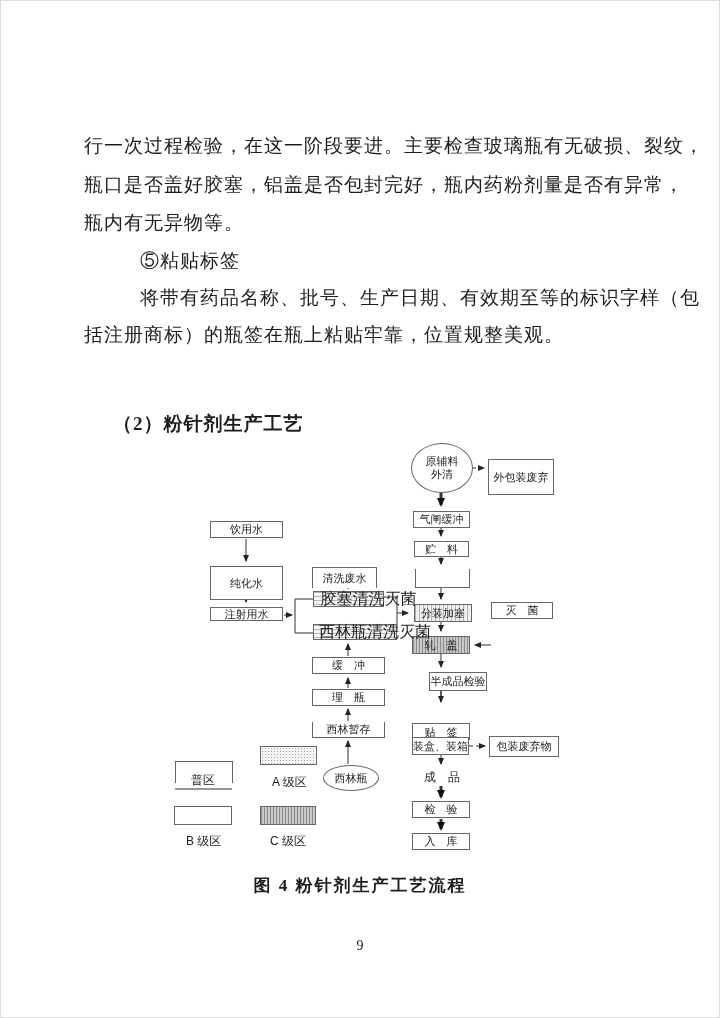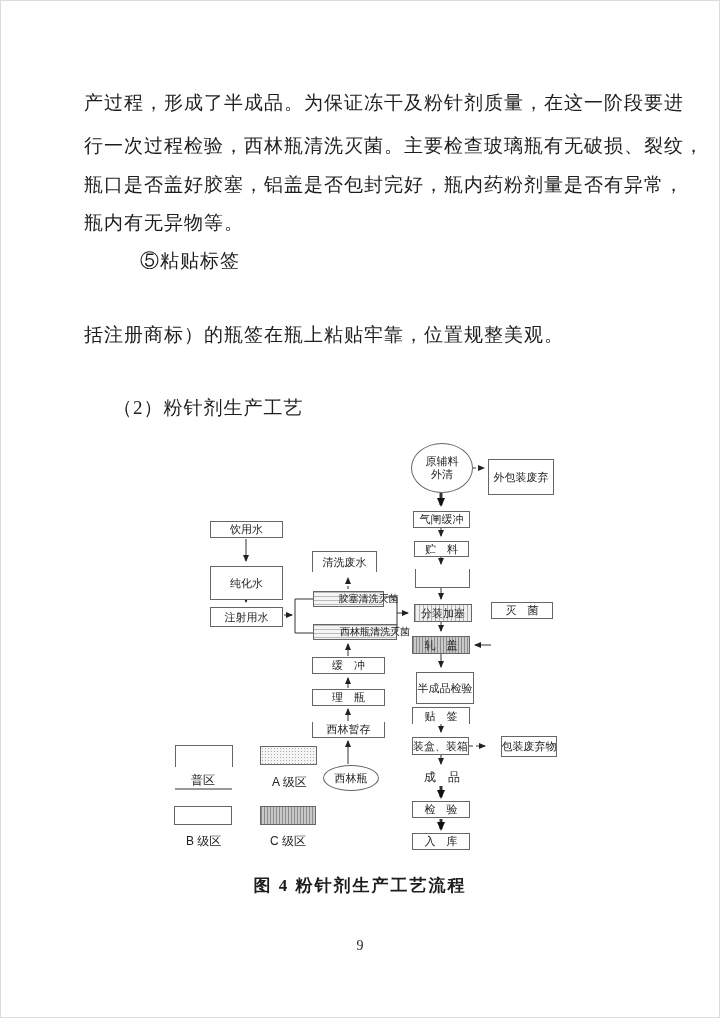--- a/index.html
+++ b/index.html
@@ -2,53 +2,53 @@
 <html><head>
 <meta charset="utf-8">
 <style>
   html,body{margin:0;padding:0;background:#888;}
   .page{
     position:relative;width:720px;height:1018px;margin:0 auto;
     background:#fff;box-shadow:inset 0 0 0 1px #dcdcdc;
     font-family:"Liberation Serif","DejaVu Serif",serif;color:#1d1d1d;overflow:hidden;
   }
   .bodyline{position:absolute;font-size:19px;letter-spacing:1px;white-space:nowrap;}
-  .bold{font-weight:normal;}
+  .bold{font-weight:bold;margin-top:16px;}
   .caption{position:absolute;left:0;width:720px;text-align:center;font-weight:bold;font-size:17px;letter-spacing:2px;}
   .pagenum{position:absolute;left:0;width:720px;text-align:center;font-size:14px;}
   
   .node{
     position:absolute;border:1px solid #666;background:#fff;color:#222;
     font-size:11px;display:flex;align-items:center;justify-content:center;
     white-space:nowrap;line-height:1;box-sizing:border-box;
     font-family:"Liberation Sans","DejaVu Sans",sans-serif;
   }
-  .small{font-size:10px;padding-left:40px;}
+  .small{font-size:16px;padding-left:40px;}
   .open-top{border-top:none;}
-  .open-bottom{border-bottom:none;}
+  .open-bottom{border-bottom:none;margin-top:16px;}
   .noborder{border:none;background:transparent;}
   .ellipse{border-radius:50%;}
   .stripe-h{background:repeating-linear-gradient(180deg,#b9b9b9 0 1px,#f4f4f4 1px 4px);}
   .stripe-v{background:repeating-linear-gradient(90deg,#b2b2b2 0 1px,#efefef 1px 4px);}
   .stripe-v-dark{background:#c9c9c9 repeating-linear-gradient(90deg,#8c8c8c 0 1px,transparent 1px 3px);}
   .dots{background:#f6f6f6;background-image:radial-gradient(#a8a8a8 0.7px,transparent 0.9px);background-size:3px 3px;}
   .legend-label{position:absolute;font-size:12px;color:#222;white-space:nowrap;
     font-family:"Liberation Sans","DejaVu Sans",sans-serif;}
   svg.wires{position:absolute;left:0;top:0;pointer-events:none;}
 </style>
 </head>
 <body>
 
 <div class="page">
 
-  <div class="bodyline" style="left:84px;top:90px">产过程，形成了半成品。为保证冻干及粉针剂质量，在这一阶段要进</div>
-  <div class="bodyline" style="left:84px;top:133px">行一次过程检验，西林瓶清洗灭菌。主要检查玻璃瓶有无破损、裂纹，</div>
+  <div class="bodyline" style="left:84px;top:133px">行一次过程检验，在这一阶段要进。主要检查玻璃瓶有无破损、裂纹，</div>
   <div class="bodyline" style="left:84px;top:172px">瓶口是否盖好胶塞，铝盖是否包封完好，瓶内药粉剂量是否有异常，</div>
   <div class="bodyline" style="left:84px;top:210px">瓶内有无异物等。</div>
   <div class="bodyline" style="left:140px;top:248px">⑤粘贴标签</div>
+  <div class="bodyline" style="left:140px;top:285px">将带有药品名称、批号、生产日期、有效期至等的标识字样（包</div>
   <div class="bodyline" style="left:84px;top:322px">括注册商标）的瓶签在瓶上粘贴牢靠，位置规整美观。</div>
   <div class="bodyline bold" style="left:113px;top:395px">（2）粉针剂生产工艺</div>
 
   <svg class="wires" width="720" height="1018">
     <defs>
       <marker id="arr" markerWidth="8" markerHeight="8" refX="6" refY="3" orient="auto" markerUnits="userSpaceOnUse">
         <path d="M0,0 L7,3 L0,6 Z" fill="#222"></path>
       </marker>
       <marker id="arrB" markerWidth="11" markerHeight="10" refX="7" refY="4" orient="auto" markerUnits="userSpaceOnUse">
         <path d="M0,0 L9,4 L0,8 Z" fill="#111"></path>
@@ -97,31 +97,31 @@
     <span>原辅料</span>
     <span>外清</span>
   </div>
   <div class="node" style="left:488px;top:459px;width:66px;height:36px">外包装废弃</div>
   <div class="node" style="left:413px;top:511px;width:57px;height:17px">气闸缓冲</div>
   <div class="node" style="left:414px;top:541px;width:55px;height:16px">贮　料</div>
   <div class="node open-top" style="left:415px;top:569px;width:55px;height:19px"></div>
   <div class="node stripe-v" style="left:414px;top:604px;width:58px;height:18px">分装加塞</div>
   <div class="node stripe-v-dark" style="left:412px;top:636px;width:58px;height:18px">轧　盖</div>
   <div class="node" style="left:491px;top:602px;width:62px;height:17px">灭　菌</div>
-  <div class="node" style="left:416px;top:672px;width:58px;height:32px">半成品检验</div>
+  <div class="node" style="left:429px;top:672px;width:58px;height:19px">半成品检验</div>
   <div class="node open-bottom" style="left:412px;top:707px;width:58px;height:17px">贴　签</div>
   <div class="node" style="left:412px;top:737px;width:57px;height:18px">装盒、装箱</div>
-  <div class="node" style="left:501px;top:736px;width:56px;height:21px">包装废弃物</div>
+  <div class="node" style="left:489px;top:736px;width:70px;height:21px">包装废弃物</div>
   <div class="node noborder" style="left:420px;top:769px;width:44px;height:16px;font-size:12px">成　品</div>
   <div class="node" style="left:412px;top:801px;width:58px;height:17px">检　验</div>
   <div class="node" style="left:412px;top:833px;width:58px;height:17px">入　库</div>
 
   <div class="node" style="left:210px;top:521px;width:73px;height:17px">饮用水</div>
   <div class="node" style="left:210px;top:566px;width:73px;height:34px">纯化水</div>
-  <div class="node" style="left:210px;top:607px;width:73px;height:20px">注射用水</div>
+  <div class="node" style="left:210px;top:607px;width:73px;height:14px">注射用水</div>
   <div class="node open-bottom" style="left:312px;top:551px;width:65px;height:21px">清洗废水</div>
   <div class="node stripe-h small" style="left:313px;top:591px;width:71px;height:16px">胶塞清洗灭菌</div>
   <div class="node stripe-h small" style="left:313px;top:624px;width:84px;height:16px">西林瓶清洗灭菌</div>
 
   <div class="node" style="left:312px;top:657px;width:73px;height:17px">缓　冲</div>
   <div class="node" style="left:312px;top:689px;width:73px;height:17px">理　瓶</div>
   <div class="node open-top" style="left:312px;top:722px;width:73px;height:16px">西林暂存</div>
   <div class="node ellipse" style="left:323px;top:765px;width:56px;height:26px">西林瓶</div>
 
   <div class="node open-bottom" style="left:175px;top:745px;width:58px;height:22px"></div>

